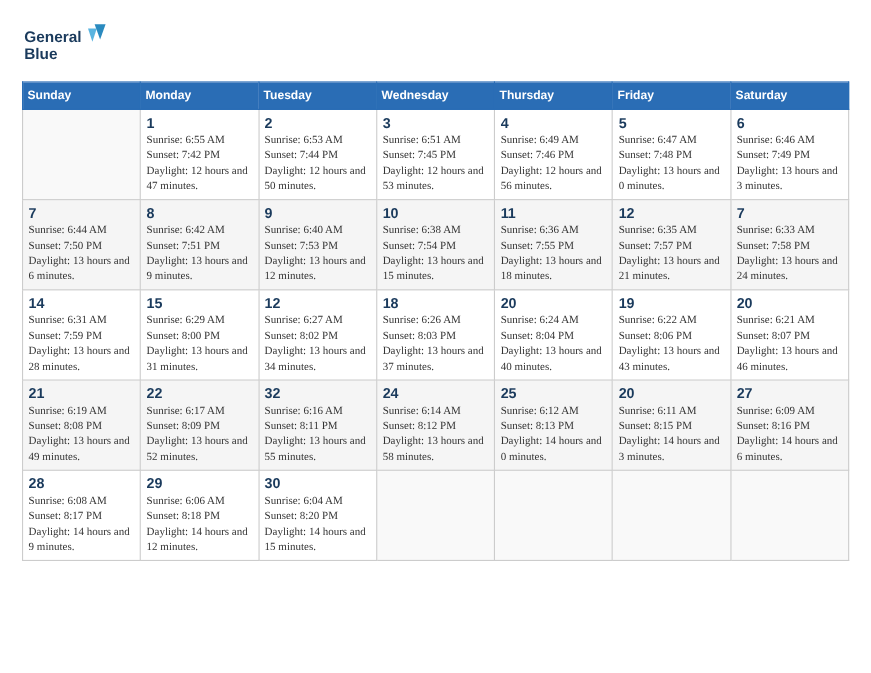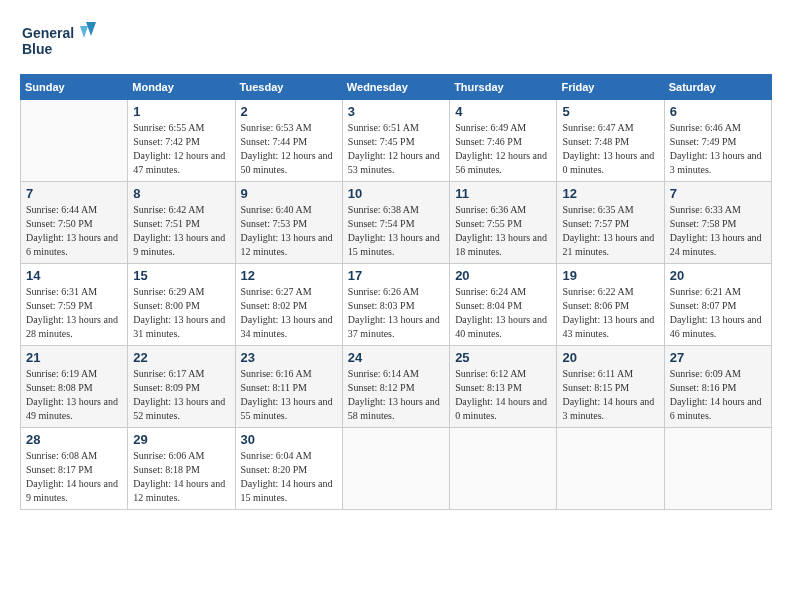--- a/index.html
+++ b/index.html
@@ -174,21 +174,21 @@
         </td>
         <td>
           <span class="day-number">15</span>
           <div class="day-info">Sunrise: 6:29 AM<br>Sunset: 8:00 PM<br>Daylight: 13 hours and 31 minutes.</div>
         </td>
         <td>
           <span class="day-number">12</span>
           <div class="day-info">Sunrise: 6:27 AM<br>Sunset: 8:02 PM<br>Daylight: 13 hours and 34 minutes.</div>
         </td>
         <td>
-          <span class="day-number">17</span>
+          <span class="day-number">18</span>
           <div class="day-info">Sunrise: 6:26 AM<br>Sunset: 8:03 PM<br>Daylight: 13 hours and 37 minutes.</div>
         </td>
         <td>
           <span class="day-number">20</span>
           <div class="day-info">Sunrise: 6:24 AM<br>Sunset: 8:04 PM<br>Daylight: 13 hours and 40 minutes.</div>
         </td>
         <td>
           <span class="day-number">19</span>
           <div class="day-info">Sunrise: 6:22 AM<br>Sunset: 8:06 PM<br>Daylight: 13 hours and 43 minutes.</div>
         </td>
@@ -200,21 +200,21 @@
       <tr>
         <td>
           <span class="day-number">21</span>
           <div class="day-info">Sunrise: 6:19 AM<br>Sunset: 8:08 PM<br>Daylight: 13 hours and 49 minutes.</div>
         </td>
         <td>
           <span class="day-number">22</span>
           <div class="day-info">Sunrise: 6:17 AM<br>Sunset: 8:09 PM<br>Daylight: 13 hours and 52 minutes.</div>
         </td>
         <td>
-          <span class="day-number">23</span>
+          <span class="day-number">32</span>
           <div class="day-info">Sunrise: 6:16 AM<br>Sunset: 8:11 PM<br>Daylight: 13 hours and 55 minutes.</div>
         </td>
         <td>
           <span class="day-number">24</span>
           <div class="day-info">Sunrise: 6:14 AM<br>Sunset: 8:12 PM<br>Daylight: 13 hours and 58 minutes.</div>
         </td>
         <td>
           <span class="day-number">25</span>
           <div class="day-info">Sunrise: 6:12 AM<br>Sunset: 8:13 PM<br>Daylight: 14 hours and 0 minutes.</div>
         </td>

